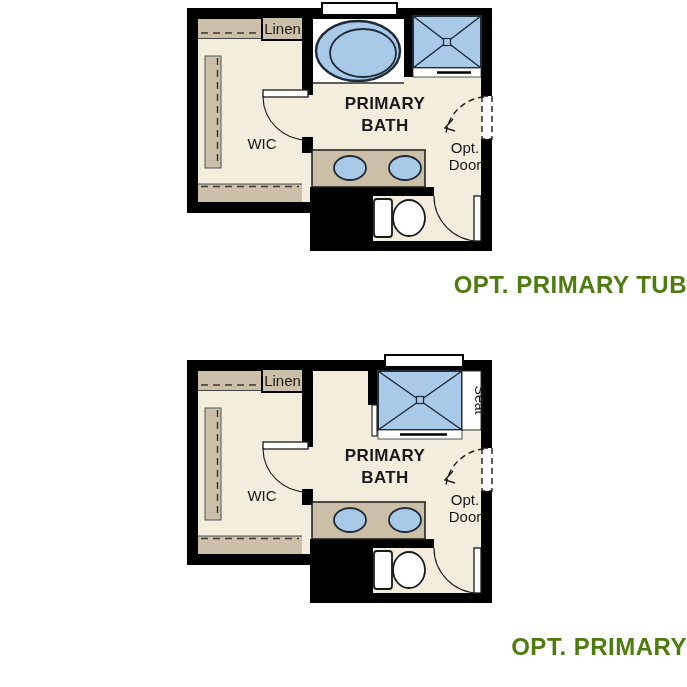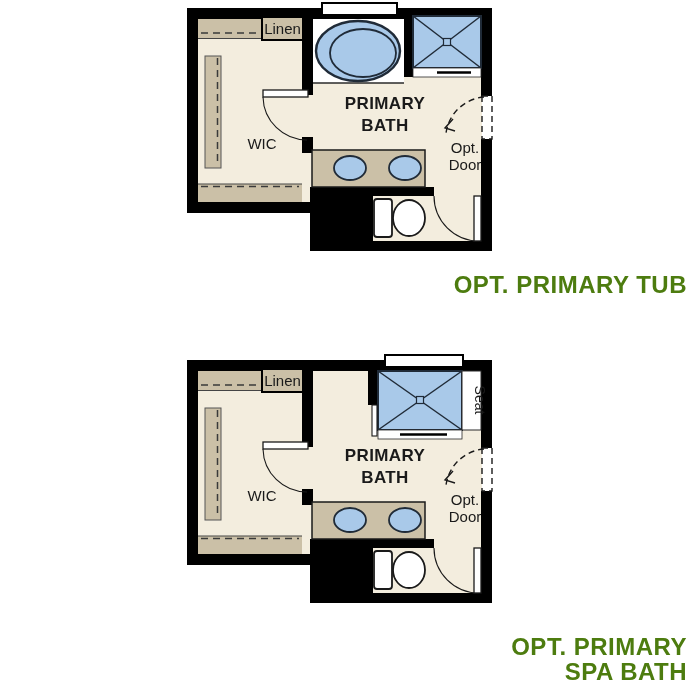--- a/index.html
+++ b/index.html
@@ -201,14 +201,13 @@
 
   <text class="room-label" x="385" y="461" text-anchor="middle">PRIMARY</text>
   <text class="room-label" x="385" y="483" text-anchor="middle">BATH</text>
   <text class="small-label" x="262" y="501" text-anchor="middle">WIC</text>
   <text class="small-label" x="465" y="505" text-anchor="middle">Opt.</text>
   <text class="small-label" x="465" y="522" text-anchor="middle">Door</text>
 </svg>
 
 <div id="caption-bottom" class="caption">
   <div>OPT. PRIMARY</div>
-  <div>SPA BATH</div>
 </div>
 
 </body></html>

